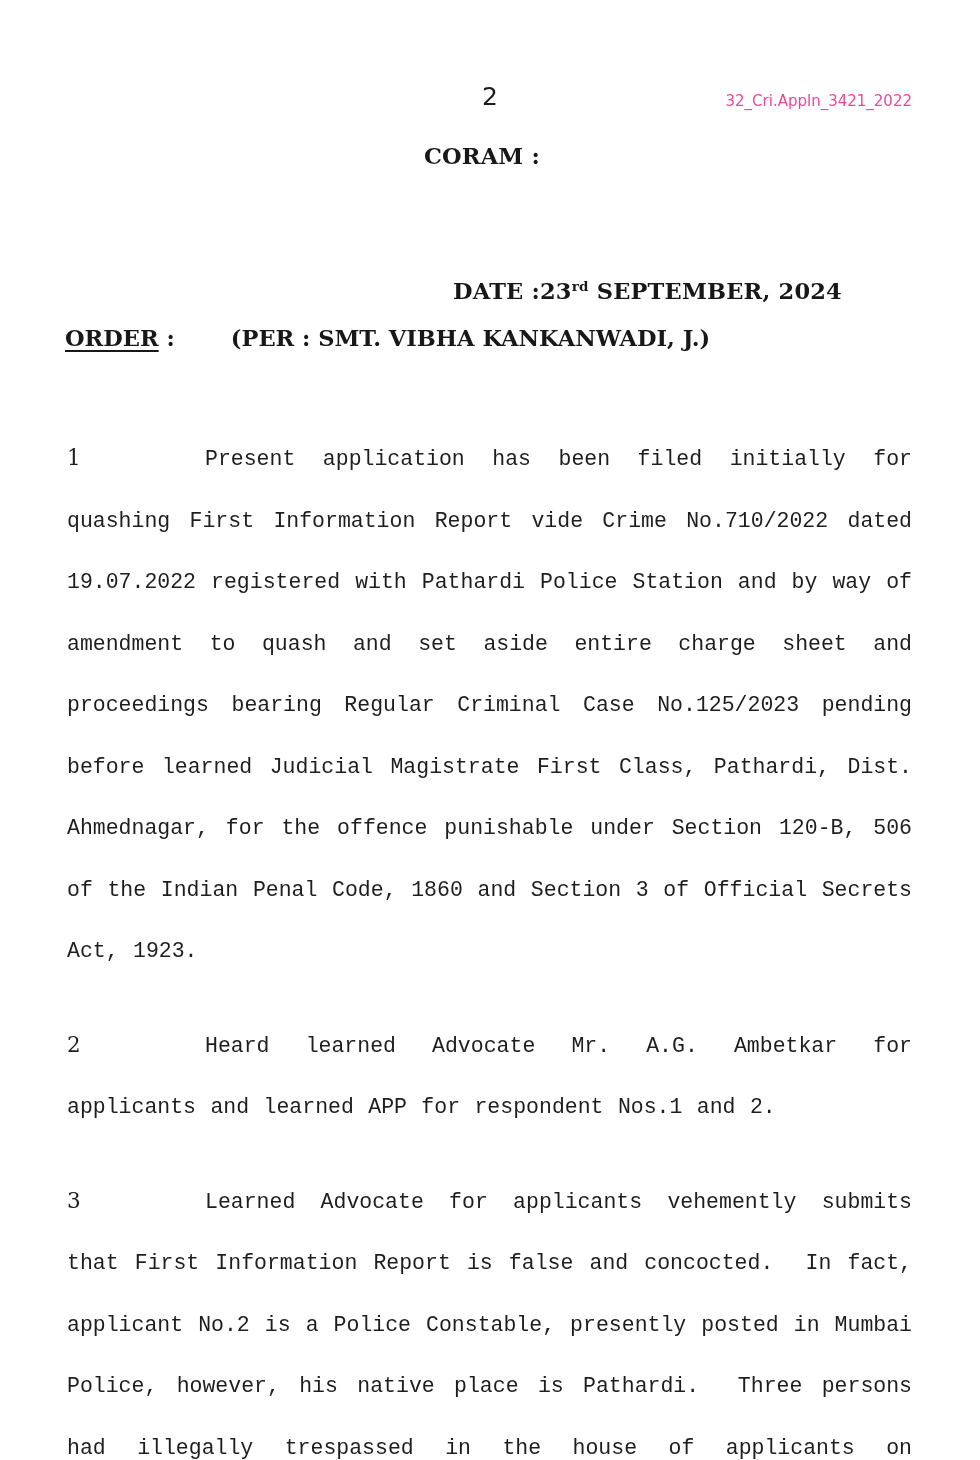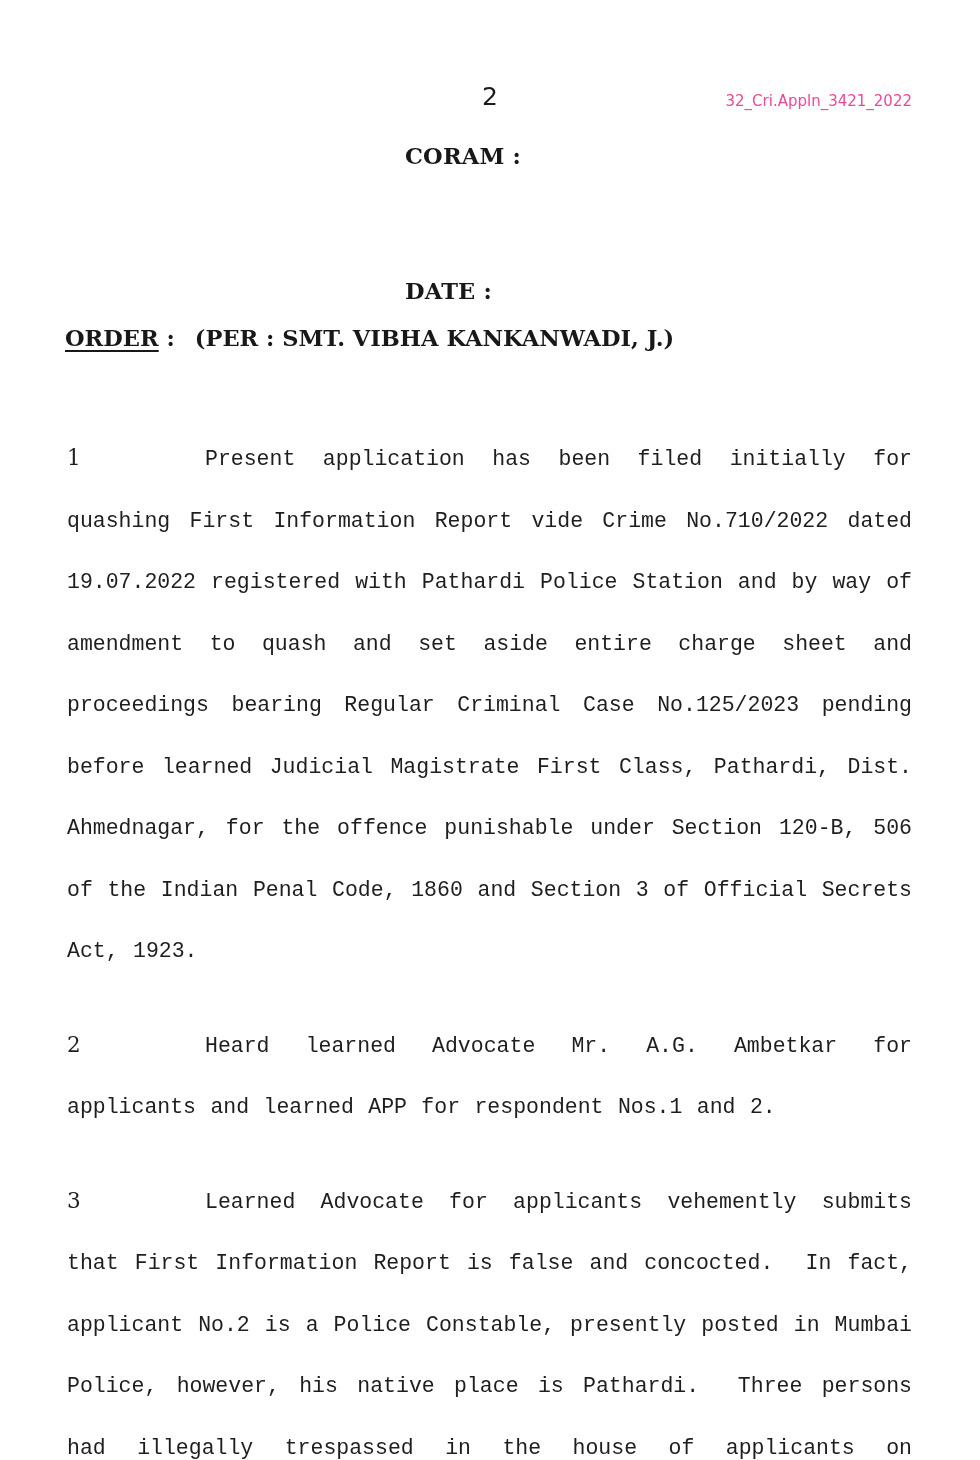--- a/index.html
+++ b/index.html
@@ -29,30 +29,30 @@
   }
   
   .head-block {
     position: absolute; left: 405px;
     display: grid; grid-template-columns: 135px auto;
     font-size: 22.5px; font-weight: 700; line-height: 33px;
     letter-spacing: 0.2px; color: #181818;
   }
   .coram-block { top: 140px; }
   .date-block  { top: 227px; margin-top: 48px; }
-  .head-label { grid-column: 1; }
+  .head-label { grid-column: 1; text-align: right; }
   .head-value { grid-column: 2; }
   sup.ord { font-size: 0.60em; vertical-align: super; line-height: 0; }
   
   .order-line {
     position: absolute; top: 322px; left: 65px;
     font-size: 22.5px; font-weight: 700; line-height: 33px; color: #181818;
   }
   .order-label { text-decoration: underline; text-underline-offset: 4px; }
-  .per-text { margin-left: 20px; }
+  .per-text { margin-left: 56px; }
   
   .order-body {
     position: absolute; top: 428px; left: 67px; width: 845px;
   }
   .para {
     position: relative;
     font-size: 21.5px;
     line-height: 59.5px;
     text-align: justify;
     text-indent: 138px;
@@ -75,20 +75,21 @@
   <div class="page-number">2</div>
   <div class="case-ref">32_Cri.Appln_3421_2022</div>
 
   <div class="head-block coram-block">
     <span class="head-label">CORAM :</span>
     <span class="head-label"></span>
   </div>
 
   <div class="head-block date-block">
     <span class="head-label">DATE :</span>
+    <span class="head-value"><span>23</span><sup class="ord">rd</sup><span> SEPTEMBER, 2024</span></span>
   </div>
 
   <div class="order-line">
     <span class="order-label">ORDER</span><span> :</span><span class="per-text">(PER : SMT. VIBHA KANKANWADI, J.)</span>
   </div>
 
   <div class="order-body">
     <p class="para">
       <span class="para-num">1</span>
       <span class="para-text">Present application has been filed initially for quashing First Information Report vide Crime No.710/2022 dated 19.07.2022 registered with Pathardi Police Station and by way of amendment to quash and set aside entire charge sheet and proceedings bearing Regular Criminal Case No.125/2023 pending before learned Judicial Magistrate First Class, Pathardi, Dist. Ahmednagar, for the offence punishable under Section 120-B, 506 of the Indian Penal Code, 1860 and Section 3 of Official Secrets Act, 1923.</span>

